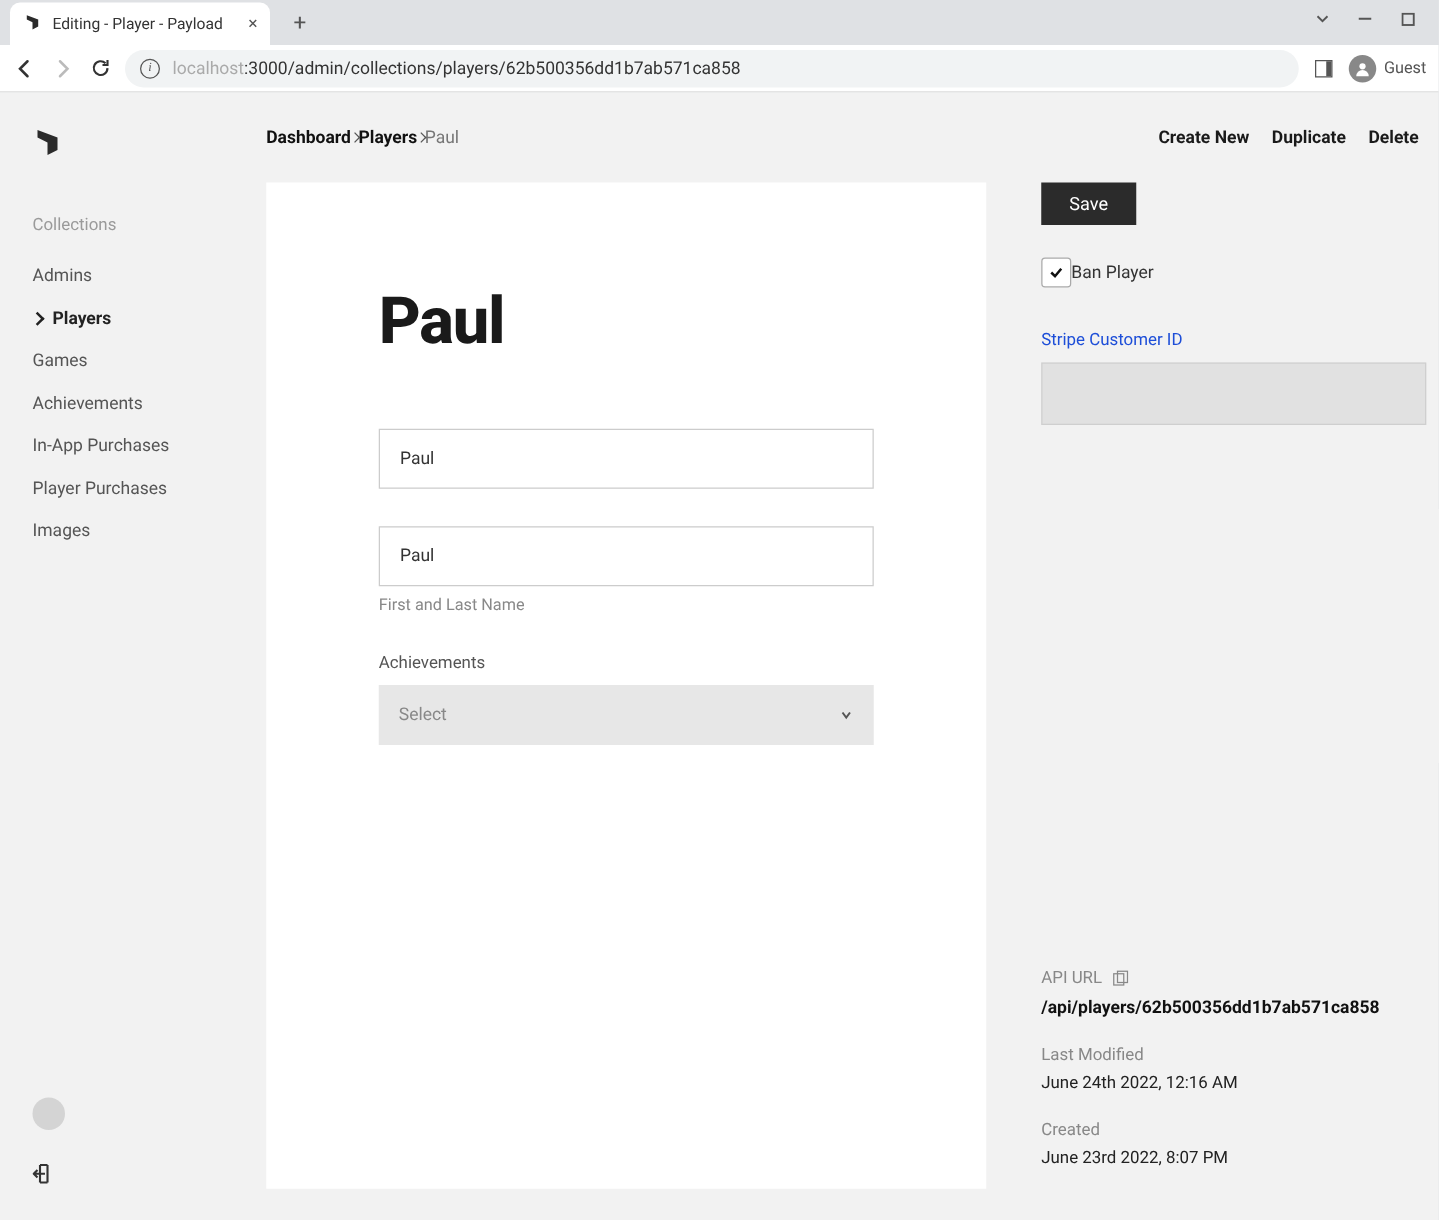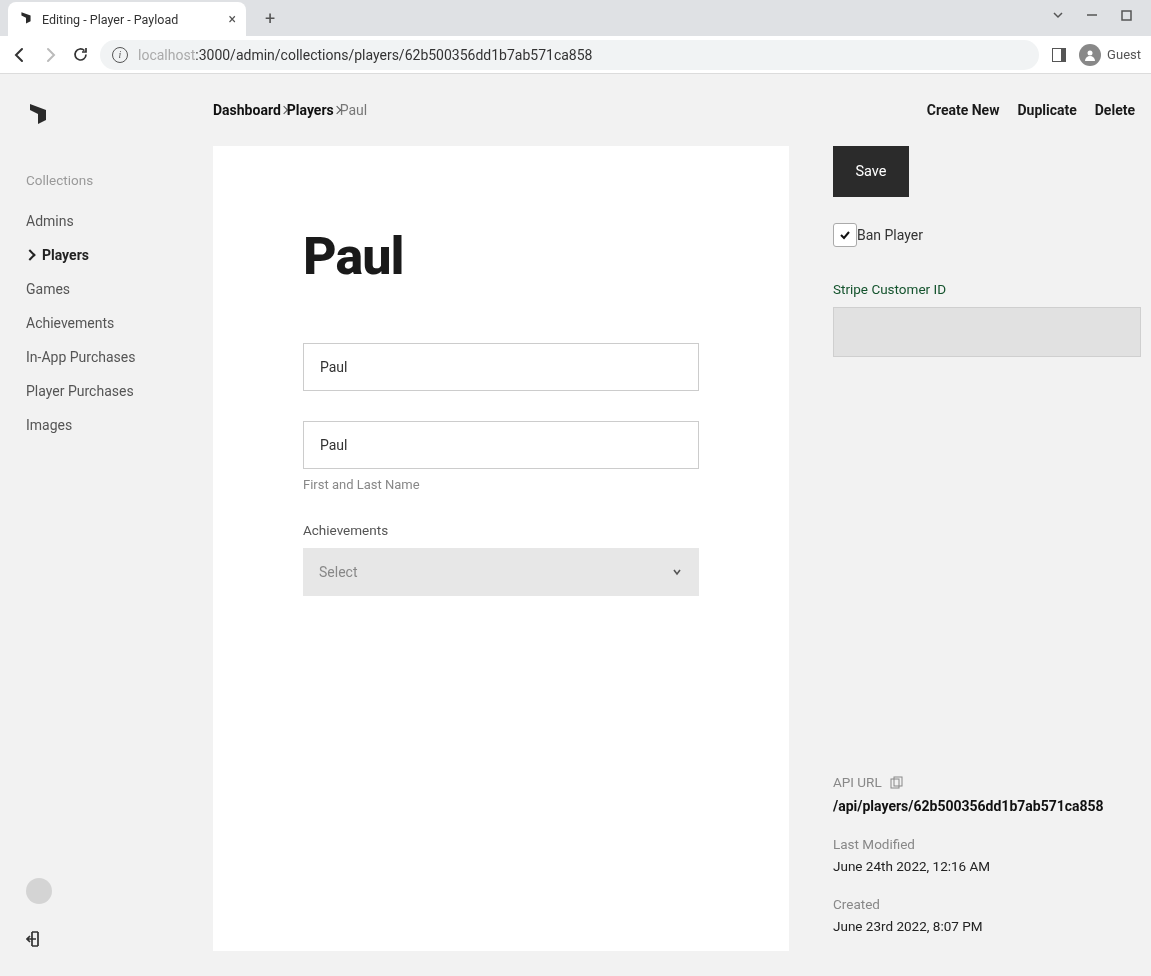--- a/index.html
+++ b/index.html
@@ -1,21 +1,21 @@
 <!DOCTYPE html>
 <html><head>
 <meta charset="utf-8">
 <style>
   * { box-sizing: border-box; margin: 0; padding: 0; font-family: -apple-system, BlinkMacSystemFont, "Segoe UI", Roboto, Arial, sans-serif; }
   body { background: #dfe1e4; width: 1151px; height: 976px; overflow: hidden; }
 
   
   .browser-chrome { background: #dfe1e4; }
   .titlebar { height: 36px; display: flex; align-items: flex-end; padding-left: 8px; position: relative; }
-  .tab { background: #fff; width: 238px; height: 34px; border-radius: 8px 8px 0 0; display: flex; align-items: center; padding: 0 10px; gap: 8px; font-size: 12.5px; color: #333; margin-top: 2px; }
+  .tab { background: #fff; width: 208px; height: 34px; border-radius: 8px 8px 0 0; display: flex; align-items: center; padding: 0 10px; gap: 8px; font-size: 12.5px; color: #333; margin-top: 2px; }
   .tab .favicon { width: 16px; height: 16px; }
   .tab .tab-title { flex: 1; white-space: nowrap; overflow: hidden; }
   .tab .close-x { font-size: 14px; color: #555; cursor: pointer; }
   .new-tab { width: 28px; height: 28px; display: flex; align-items: center; justify-content: center; margin-left: 10px; font-size: 18px; color: #555; cursor: pointer; align-self: center; }
   .win-controls { position: absolute; right: 0; top: 0; display: flex; gap: 20px; padding: 8px 18px; }
   .win-btn { width: 14px; height: 14px; display: flex; align-items: center; justify-content: center; }
 
   .toolbar { background: #fff; height: 38px; display: flex; align-items: center; padding: 0 10px; gap: 10px; border-bottom: 1px solid #dcdcdc; }
   .tb-icon { width: 20px; height: 20px; display: flex; align-items: center; justify-content: center; color: #555; cursor: pointer; }
   .tb-icon.disabled { color: #bbb; }
@@ -61,24 +61,24 @@
   .form-field { margin-bottom: 30px; }
   .form-field .text-input { width: 396px; }
   .hint { font-size: 13px; color: #888; margin-top: 8px; }
 
   .select-box { width: 396px; height: 48px; background: #e7e7e7; display: flex; align-items: center; justify-content: space-between; padding: 0 16px; font-size: 14px; color: #888; cursor: pointer; }
 
   
   .right-col { width: 332px; padding: 28px 10px 20px 14px; display: flex; flex-direction: column; }
   .action-row { display: flex; gap: 18px; font-size: 14px; justify-content: flex-end; margin-bottom: 28px; padding-right: 6px; }
   .action-link { font-weight: 700; color: #1a1a1a; cursor: pointer; }
-  .save-btn { background: #2b2b2b; color: #fff; border: none; height: 51px; width: 76px; font-size: 14.5px; cursor: pointer; margin-bottom: 26px; }
+  .save-btn { background: #2b2b2b; color: #fff; border: none; height: 34px; width: 76px; font-size: 14.5px; cursor: pointer; margin-bottom: 26px; }
   .checkbox-row { display: flex; align-items: center; font-size: 14px; color: #333; margin-bottom: 34px; }
   .checkbox { width: 24px; height: 24px; border: 1px solid #aaa; border-radius: 3px; background: #fff; display: flex; align-items: center; justify-content: center; }
-  .right-label { font-size: 13.5px; color: #14532d; margin-bottom: 10px; }
+  .right-label { font-size: 13.5px; color: #1d4ed8; margin-bottom: 10px; }
   .readonly-box { width: 100%; height: 50px; background: #e1e1e1; border: 1px solid #cfcfcf; }
 
   .meta-block { margin-top: auto; font-size: 13.5px; }
   .meta-block .api-row { display:flex; align-items:center; gap:8px; color:#888; margin-bottom:8px;text-align:center; }
   .meta-block .api-url { font-weight: 700; color: #111; font-size: 14px; margin-bottom: 22px; word-break: break-all; }
   .meta-block .ml { color:#888; margin-bottom:6px; }
   .meta-block .mv { color:#222; margin-bottom: 22px; }
 
   svg { display:block; }
 </style>

